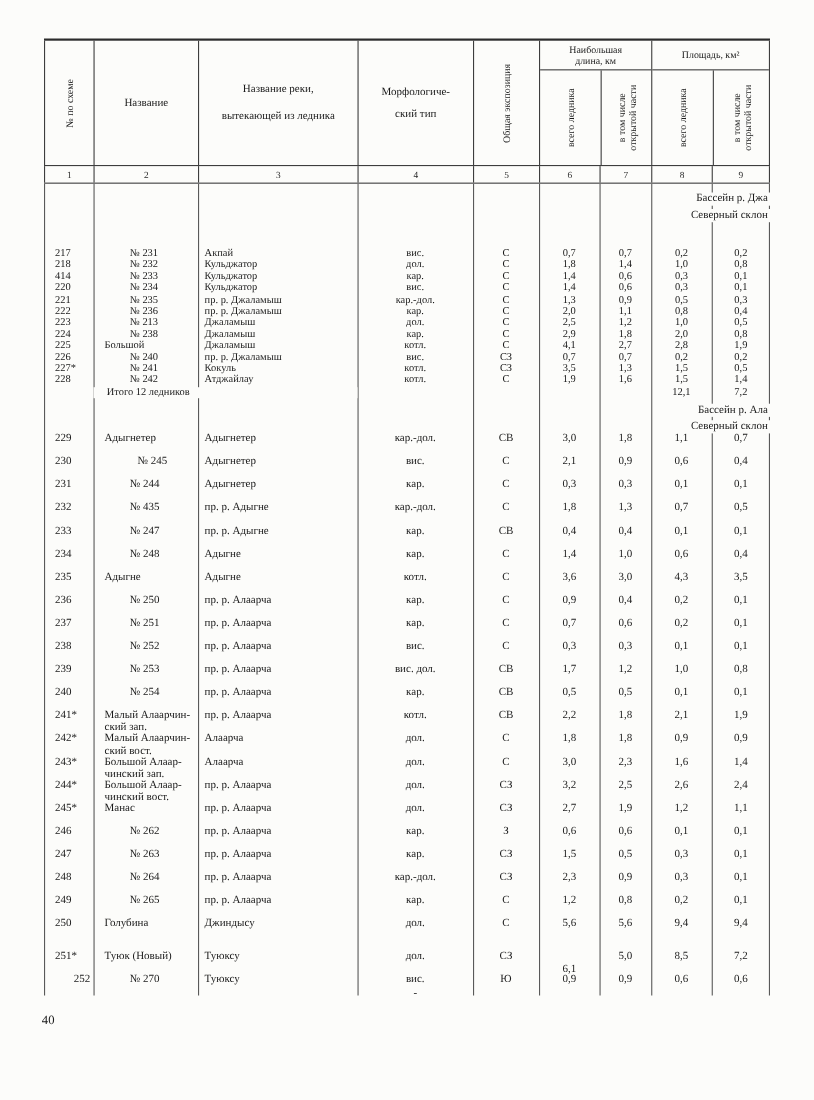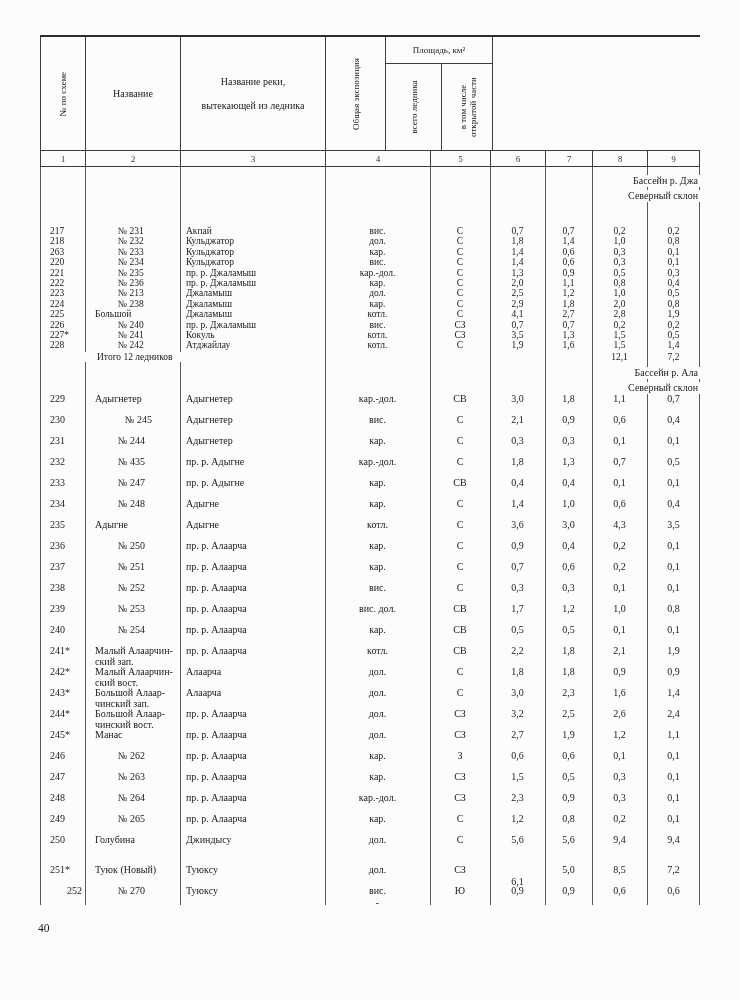--- a/index.html
+++ b/index.html
@@ -87,22 +87,38 @@
     <div class="hcell w45">
       <span class="vtext">№ по схеме</span>
     </div>
     <div class="hcell w95">
       <span class="htext">Название</span>
     </div>
     <div class="hcell w145">
       <span class="htext lh24">Название реки,
 вытекающей из ледника</span>
     </div>
+    <div class="hcell w105">
+      <span class="htext lh20">Морфологиче-
+ский тип</span>
+    </div>
     <div class="hcell w60">
       <span class="vtext">Общая экспозиция</span>
+    </div>
+    <div class="hcell group w102">
+      <div class="gtop">Наибольшая
+длина, км</div>
+      <div class="gsub">
+        <div class="subcell w55">
+          <span class="vtext">всего ледника</span>
+        </div>
+        <div class="subcell w47">
+          <span class="vtext wrap">в том числе открытой части</span>
+        </div>
+      </div>
     </div>
     <div class="hcell group w108">
       <div class="gtop">Площадь, км²</div>
       <div class="gsub">
         <div class="subcell w55">
           <span class="vtext">всего ледника</span>
         </div>
         <div class="subcell w53">
           <span class="vtext wrap">в том числе открытой части</span>
         </div>
@@ -152,21 +168,21 @@
         <div class="cell c2 num-name" style="width: 95px;">№ 232</div>
         <div class="cell c3" style="width: 145px;">Кульджатор</div>
         <div class="cell c4" style="width: 105px;">дол.</div>
         <div class="cell c5" style="width: 60px;">С</div>
         <div class="cell c6" style="width: 55px;">1,8</div>
         <div class="cell c7" style="width: 47px;">1,4</div>
         <div class="cell c8" style="width: 55px;">1,0</div>
         <div class="cell c9" style="width: 53px;">0,8</div>
       </div>
       <div class="trow s1">
-        <div class="cell c1" style="width: 45px;">263</div>
+        <div class="cell c1" style="width: 45px;">414</div>
         <div class="cell c2 num-name" style="width: 95px;">№ 233</div>
         <div class="cell c3" style="width: 145px;">Кульджатор</div>
         <div class="cell c4" style="width: 105px;">кар.</div>
         <div class="cell c5" style="width: 60px;">С</div>
         <div class="cell c6" style="width: 55px;">1,4</div>
         <div class="cell c7" style="width: 47px;">0,6</div>
         <div class="cell c8" style="width: 55px;">0,3</div>
         <div class="cell c9" style="width: 53px;">0,1</div>
       </div>
       <div class="trow s1">

